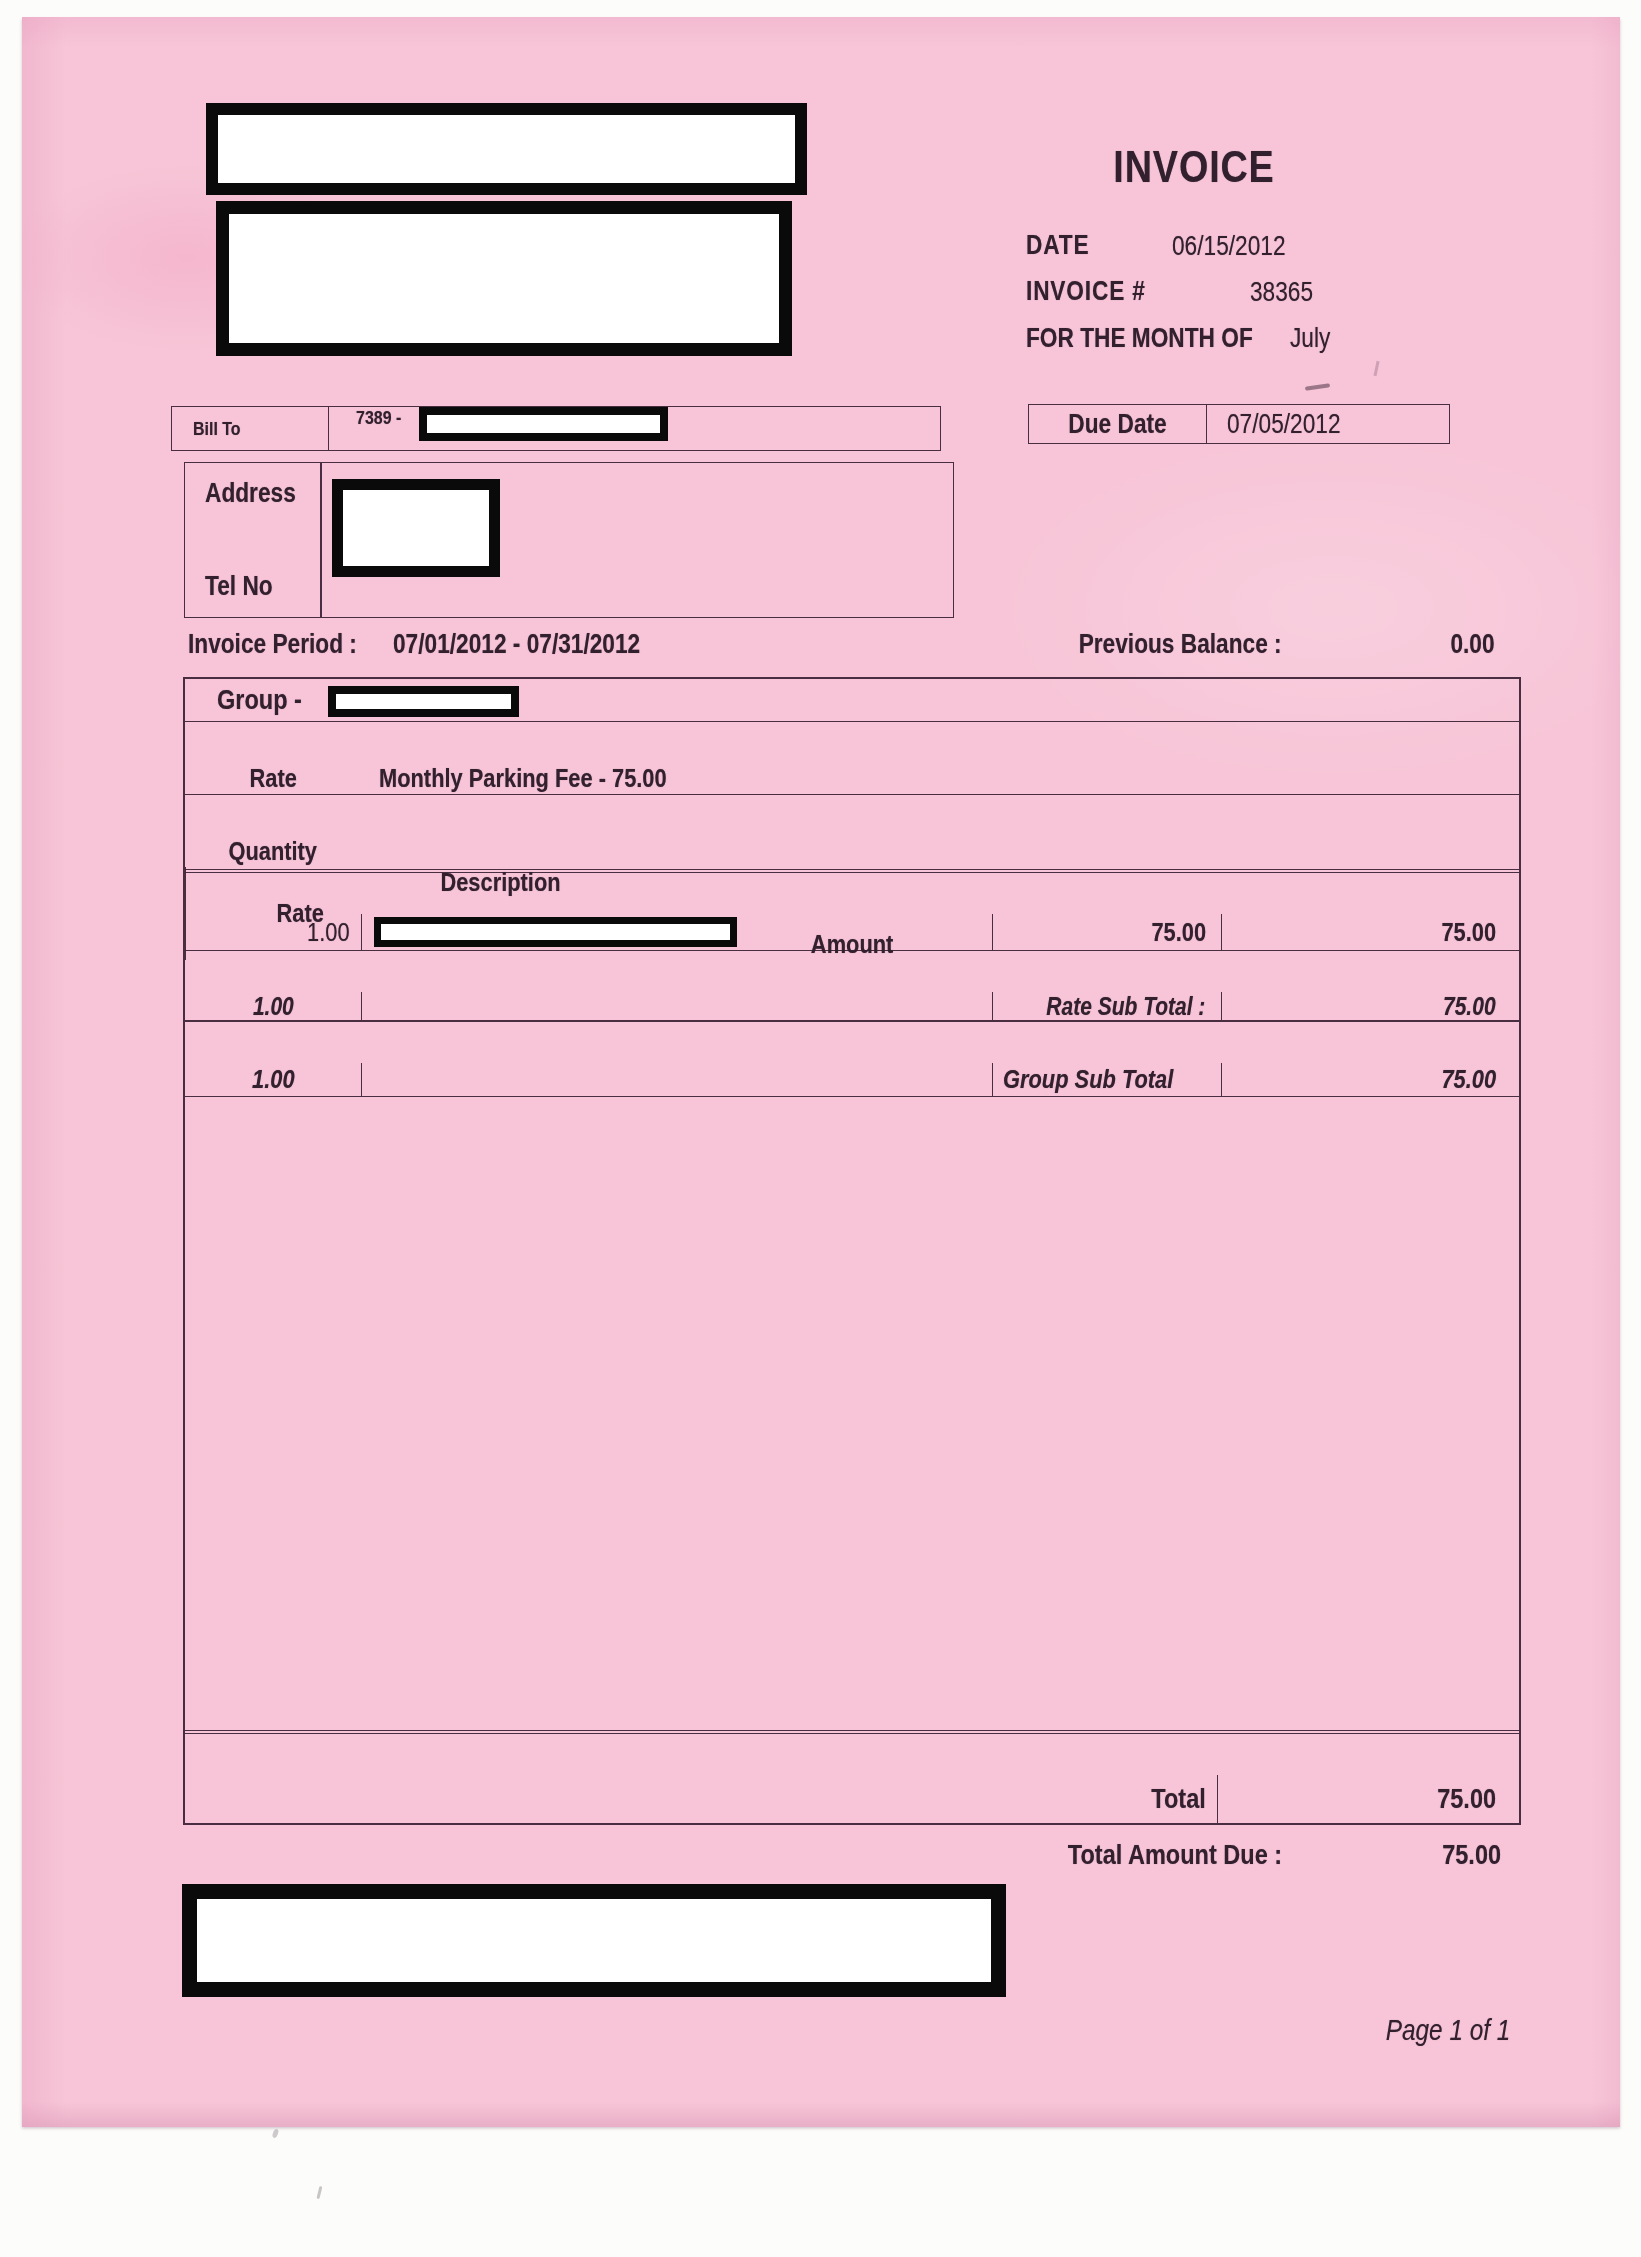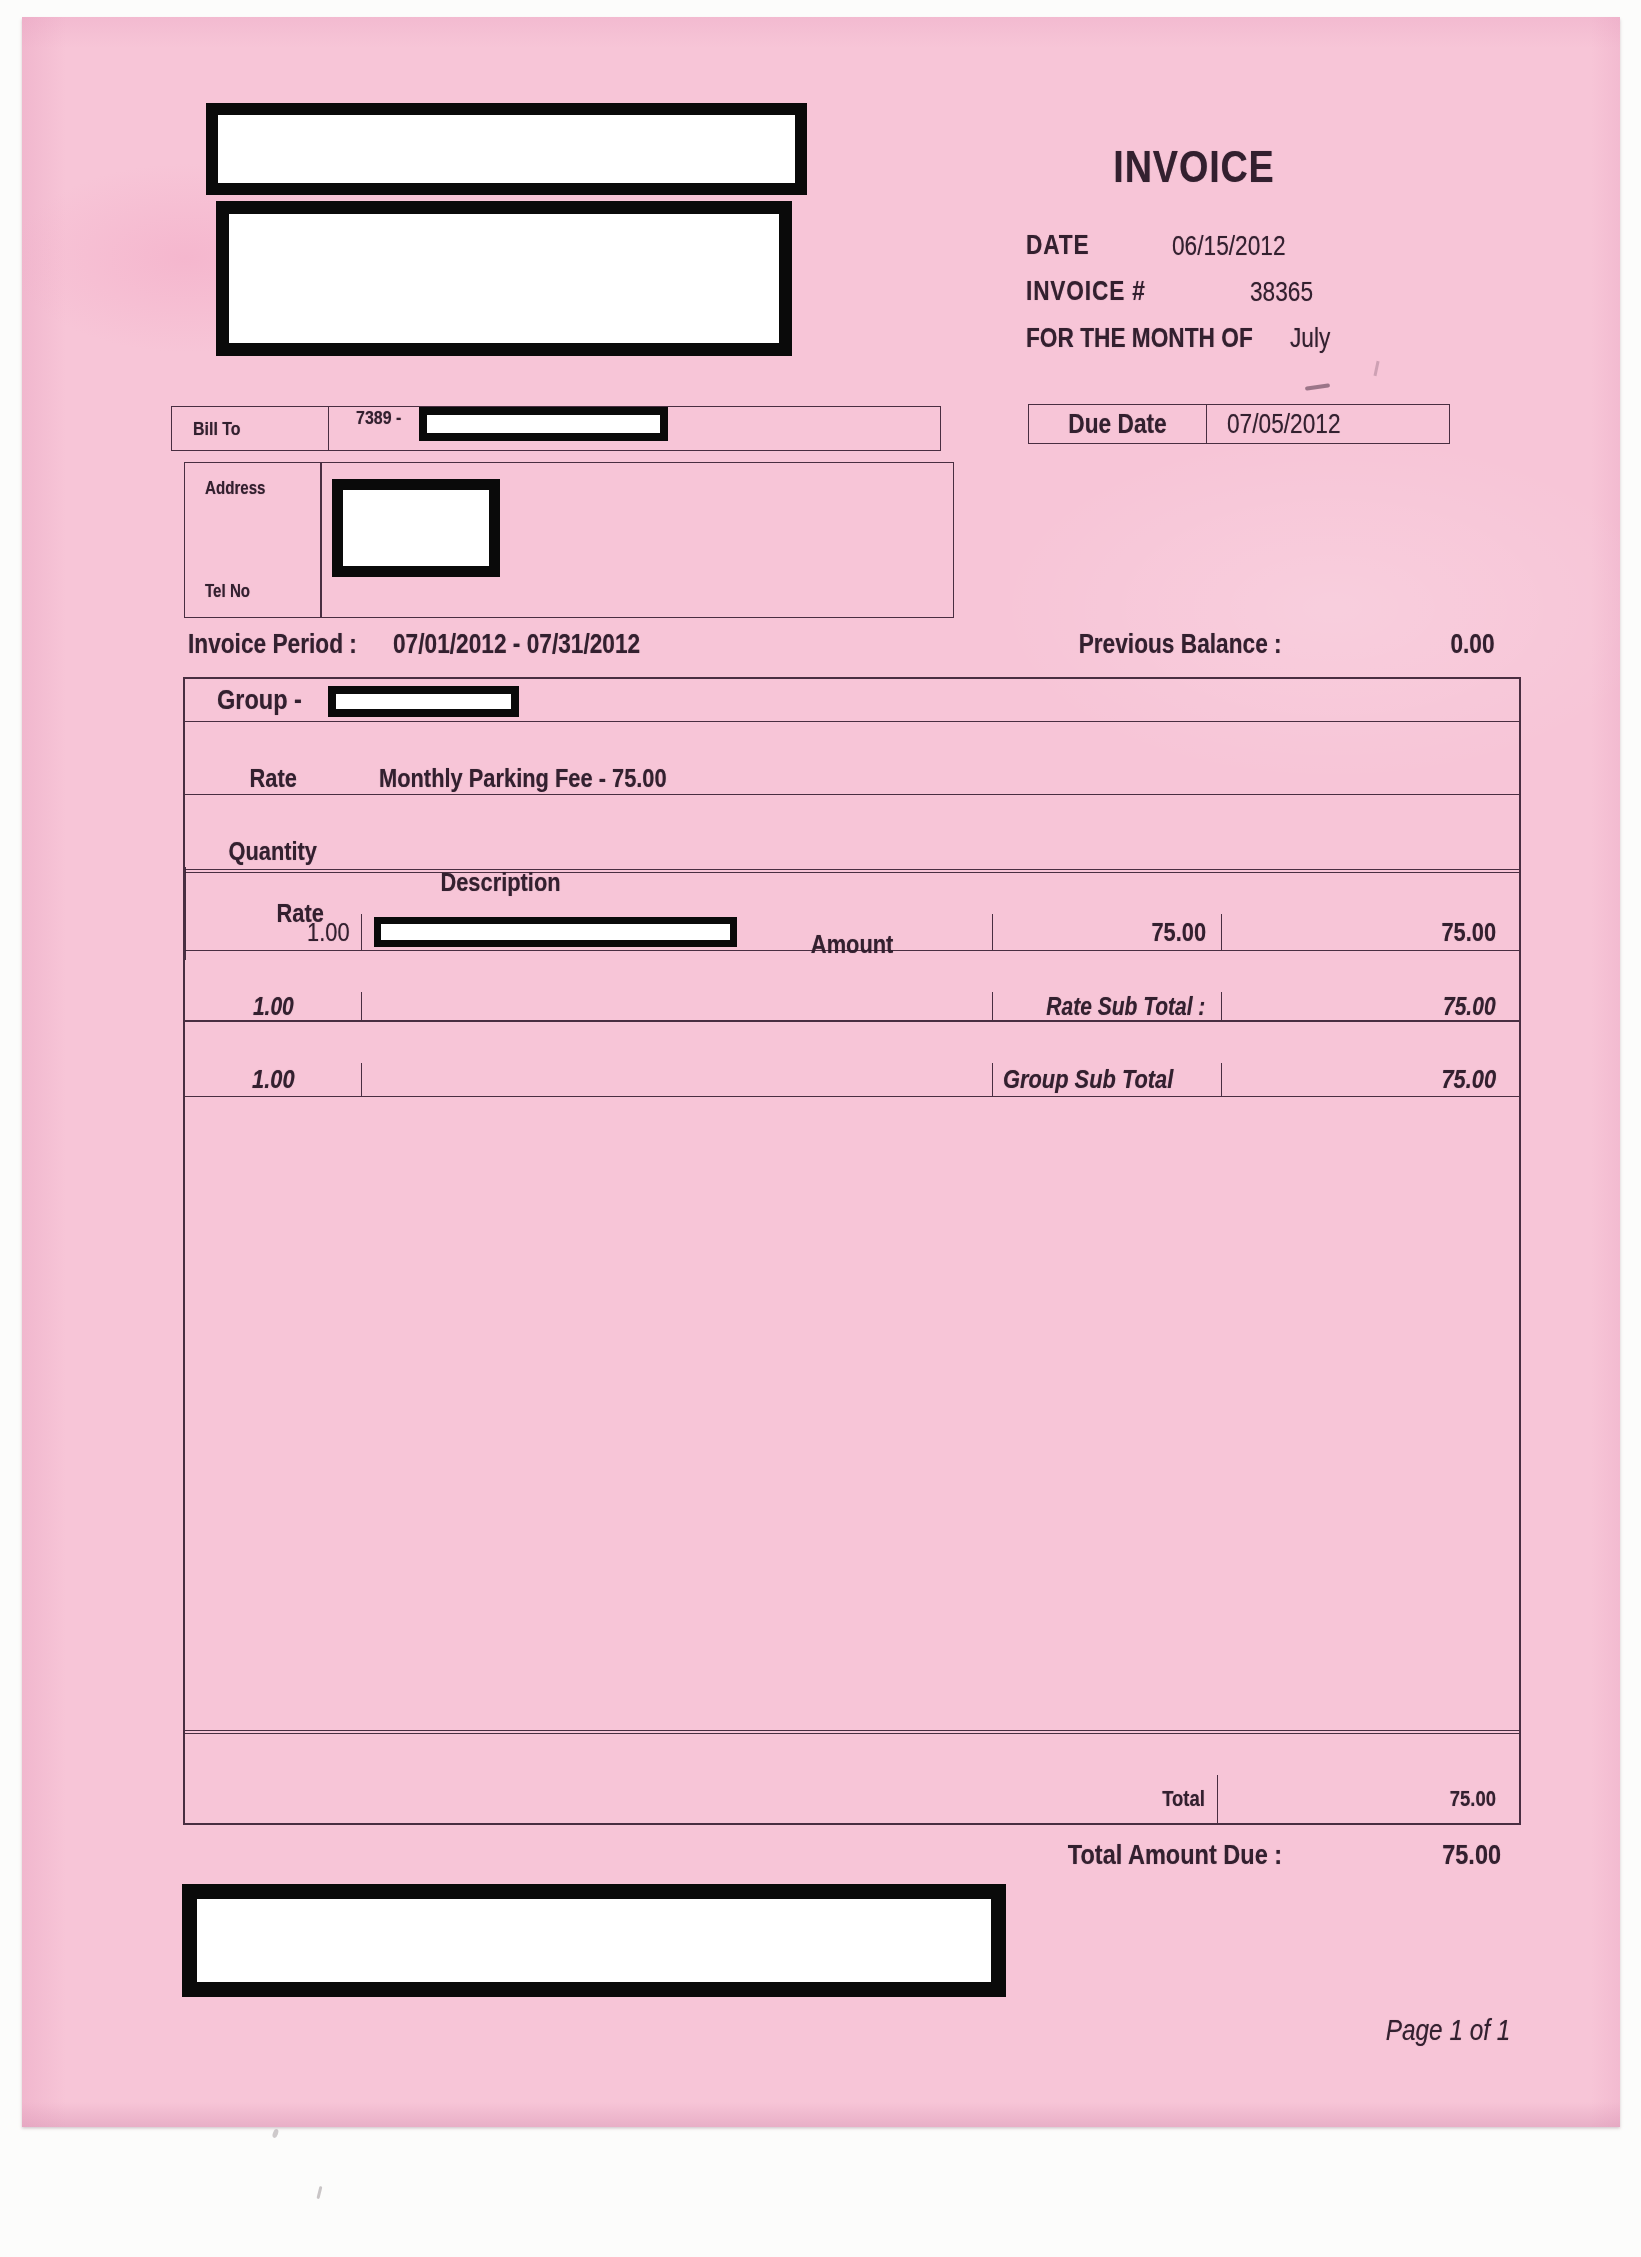--- a/index.html
+++ b/index.html
@@ -51,21 +51,21 @@
            border:1.9px solid var(--line);box-sizing:border-box;display:flex;font-size:27px;}
   .dd-lab{width:177px;border-right:1.9px solid var(--line);display:flex;align-items:center;justify-content:center;}
   .dd-val{flex:1;display:flex;align-items:center;padding-left:20px;}
 
   .billto{position:absolute;left:171px;top:406px;width:770px;height:45px;
           border:1.9px solid var(--line);box-sizing:border-box;display:flex;font-size:19px;}
   .bt-lab{width:135px;border-right:1.9px solid var(--line);display:flex;align-items:center;padding-left:21px;}
   .bt-val{flex:1;display:flex;align-items:flex-start;padding-left:27px;}
 
   .addr{position:absolute;left:184px;top:462px;width:770px;height:156px;
-        border:1.9px solid var(--line);box-sizing:border-box;font-size:18px;}
+        border:1.9px solid var(--line);box-sizing:border-box;font-size:27px;}
   .addr-div{position:absolute;left:135px;top:0;bottom:0;width:1.9px;background:var(--line);}
   .addr-lab{position:absolute;left:20px;top:15.4px;}
   .tel-lab{position:absolute;left:20px;bottom:15.4px;}
 
   .invper-l{left:188px;top:628px;}
   .invper-v{left:393px;top:628px;}
   .prevbal-l{left:1004px;top:628px;width:278px;text-align:right;}
   .prevbal-v{left:1381px;top:628px;width:114px;text-align:right;}
 
   .tbl{position:absolute;left:183px;top:677px;width:1338px;height:1148px;
@@ -85,21 +85,21 @@
   .rr-2{display:flex;align-items:center;padding-left:18.3px;}
   .row-head{height:37px;border-bottom:4.8px double var(--line);font-weight:700;flex-direction:column;}
   .row-head .c{justify-content:center;padding:0;}
   .row-item{height:37px;border-bottom:1.9px solid var(--line);}
   .row-sub{height:30px;border-bottom:2.9px solid var(--line);font-size:25px;}
   .row-sub .cq{justify-content:center;padding:0;}
   .row-gsub{height:34px;border-bottom:1.9px solid var(--line);}
   .row-gsub .cq{justify-content:center;padding:0;}
   .row-gsub .cr{justify-content:flex-start;padding-left:9.7px;}
   .row-body{flex:1;border-bottom:4.8px double var(--line);}
-  .row-total{height:48px;font-size:22px;}
+  .row-total{height:48px;font-size:28px;}
   .tleft{flex:1;justify-content:flex-end;padding-right:11.6px;}
   .ta{width:302px;border-left:1.9px solid var(--line);justify-content:flex-end;padding-right:23px;}
 
   .tad-l{left:985px;top:1838px;width:297px;text-align:right;font-size:28px;}
   .tad-v{left:1381px;top:1838px;width:120px;text-align:right;font-size:28px;}
 
   .pagelab{left:1261px;top:2014px;width:249px;text-align:right;font-size:29px;font-weight:400;}
 
   .redact{background:#fff;border:12.6px solid #0a0a0a;box-sizing:border-box;position:absolute;}
   .box-a{left:206px;top:103px;width:601px;height:92px;}

